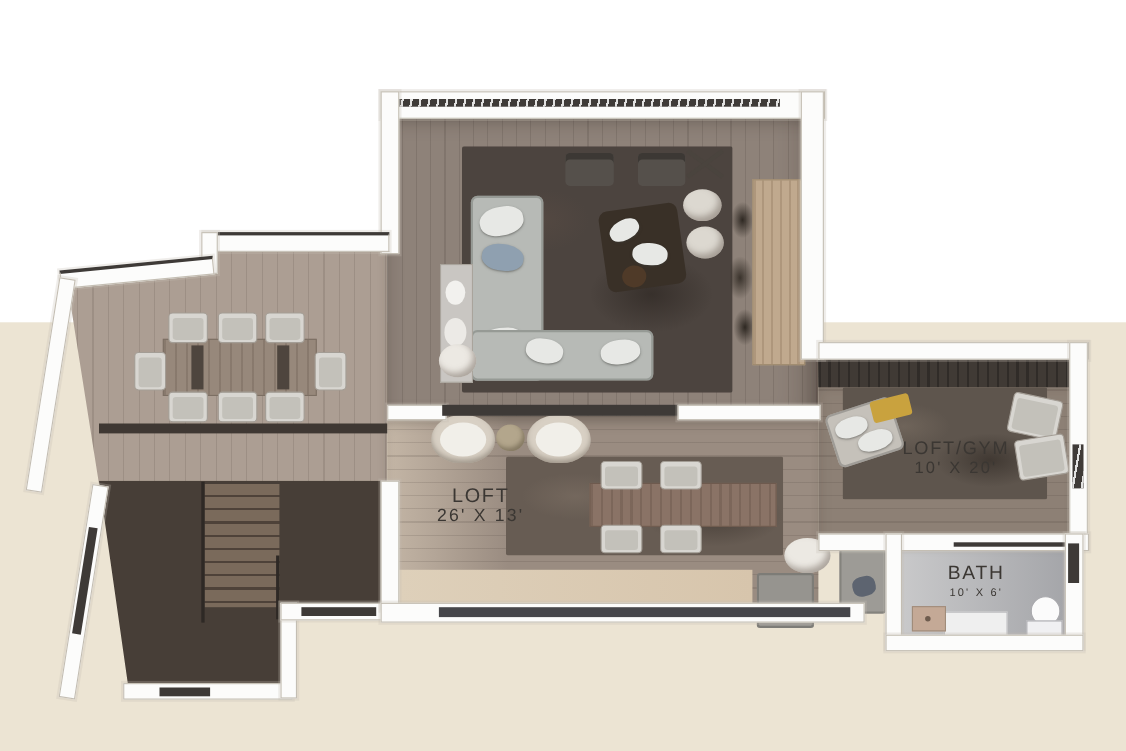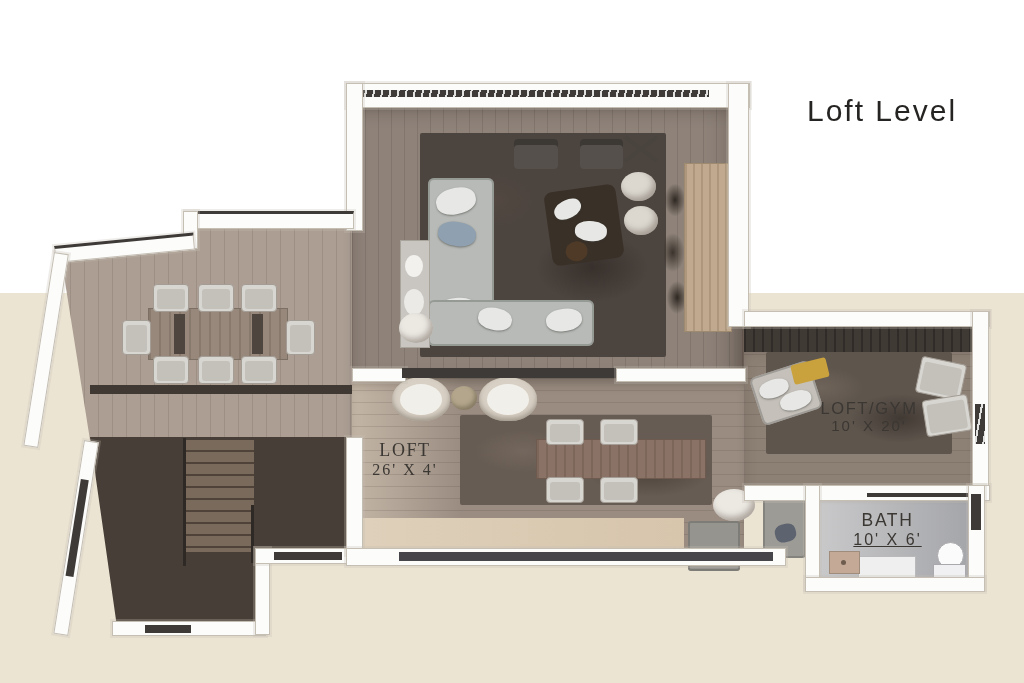--- a/index.html
+++ b/index.html
@@ -251,31 +251,30 @@
   </div>
   <div class="abs wall" style="left:744px;top:485px;width:244px;height:14px;">
     <span class="darkseg" style="left:122px;top:7px;width:112px;height:4px;"></span>
   </div>
   <div class="abs wall" style="left:805px;top:485px;width:13px;height:103px;"></div>
   <div class="abs wall" style="left:968px;top:485px;width:15px;height:103px;">
     <span class="darkseg" style="left:2px;top:8px;width:10px;height:36px;"></span>
   </div>
   <div class="abs wall" style="left:805px;top:577px;width:178px;height:13px;"></div>
 
-  <div id="title" class="abs">Loft Level</div>
-
-
-  <div class="abs plan-label" style="left:344px;top:441px;width:122px;font-size:18px;line-height:19px;font-family:Liberation Serif, serif;">
+
+
+  <div class="abs plan-label" style="left:376px;top:441px;width:122px;font-size:18px;line-height:19px;">
     <div>LOFT</div>
-    <div class="dims" style="font-size:16px;">26' X 4'</div>
+    <div class="dims" style="font-size:16px;">26' X 13'</div>
   </div>
 
   <div class="abs plan-label" style="left:799px;top:399px;width:140px;font-size:16.5px;line-height:18px;">
     <div>LOFT/GYM</div>
     <div class="dims" style="font-size:15px;">10' X 20'</div>
   </div>
 
   <div class="abs plan-label" style="left:830px;top:511px;width:115px;font-size:17.5px;line-height:19px;text-align:center;">
     <div>BATH</div>
-    <div class="dims" style="font-size:16px;text-decoration:underline;">10' X 6'</div>
+    <div class="dims" style="font-size:10px;">10' X 6'</div>
   </div>
 
 </div>
 
 </body></html>

